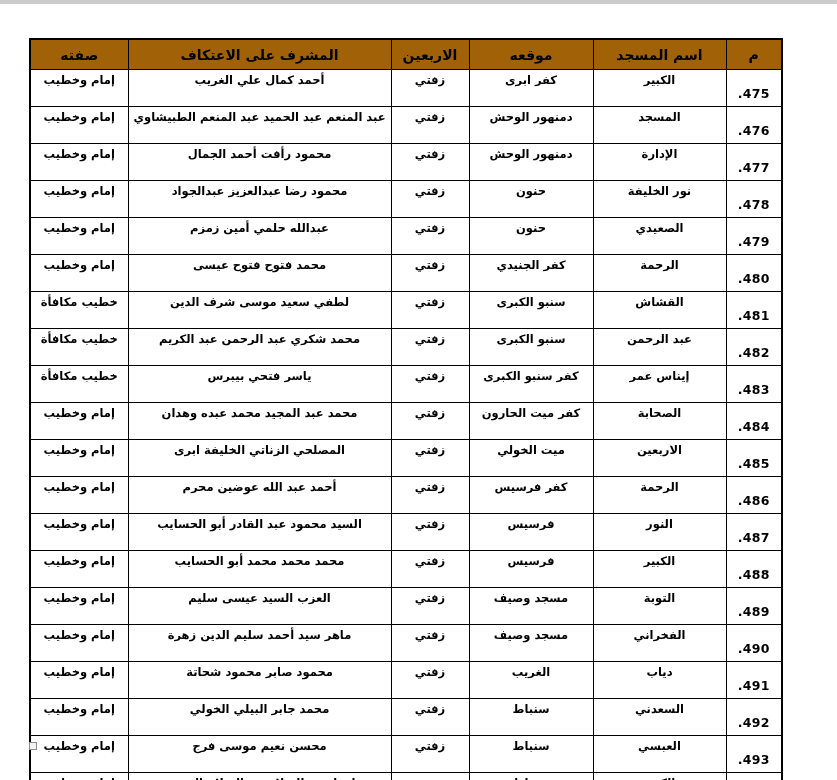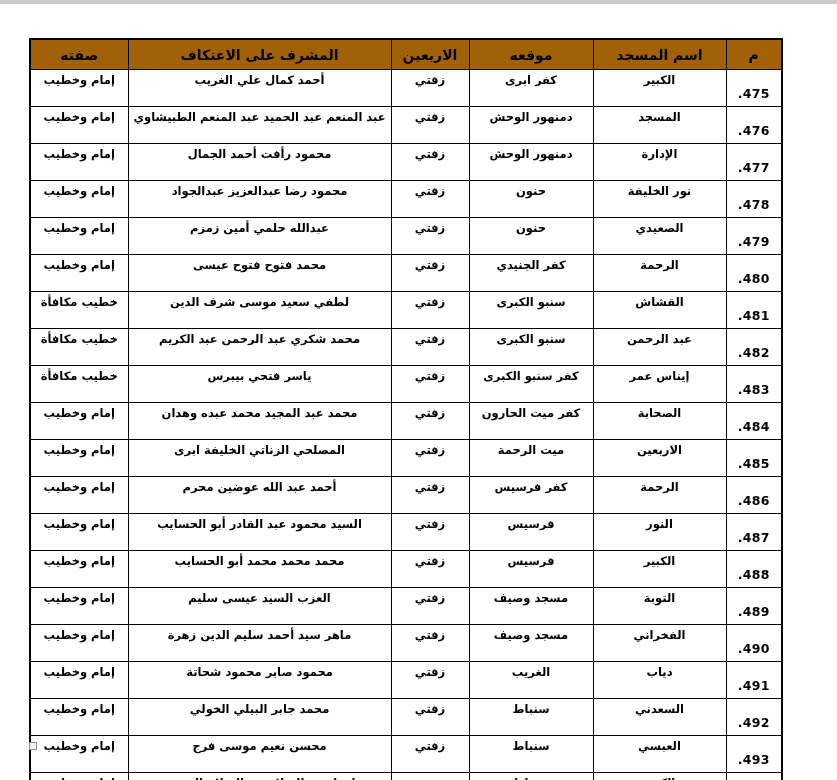--- a/index.html
+++ b/index.html
@@ -137,21 +137,21 @@
         <td class="num">.484</td>
         <td>الصحابة</td>
         <td>كفر ميت الحارون</td>
         <td>زفتي</td>
         <td>محمد عبد المجيد محمد عبده وهدان</td>
         <td>إمام وخطيب</td>
       </tr>
       <tr>
         <td class="num">.485</td>
         <td>الاربعين</td>
-        <td>ميت الرحمة</td>
+        <td>ميت الخولي</td>
         <td>زفتي</td>
         <td>المصلحي الزناتي الخليفة ابرى</td>
         <td>إمام وخطيب</td>
       </tr>
       <tr>
         <td class="num">.486</td>
         <td>الرحمة</td>
         <td>كفر فرسيس</td>
         <td>زفتي</td>
         <td>أحمد عبد الله عوضين محرم</td>

